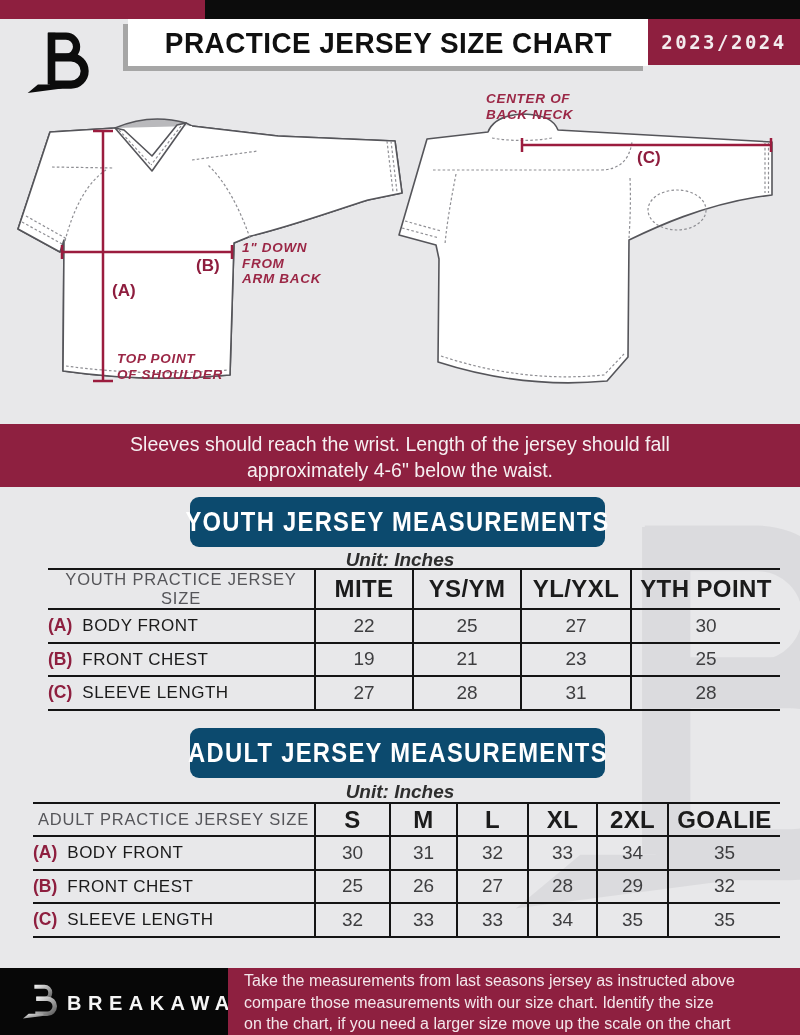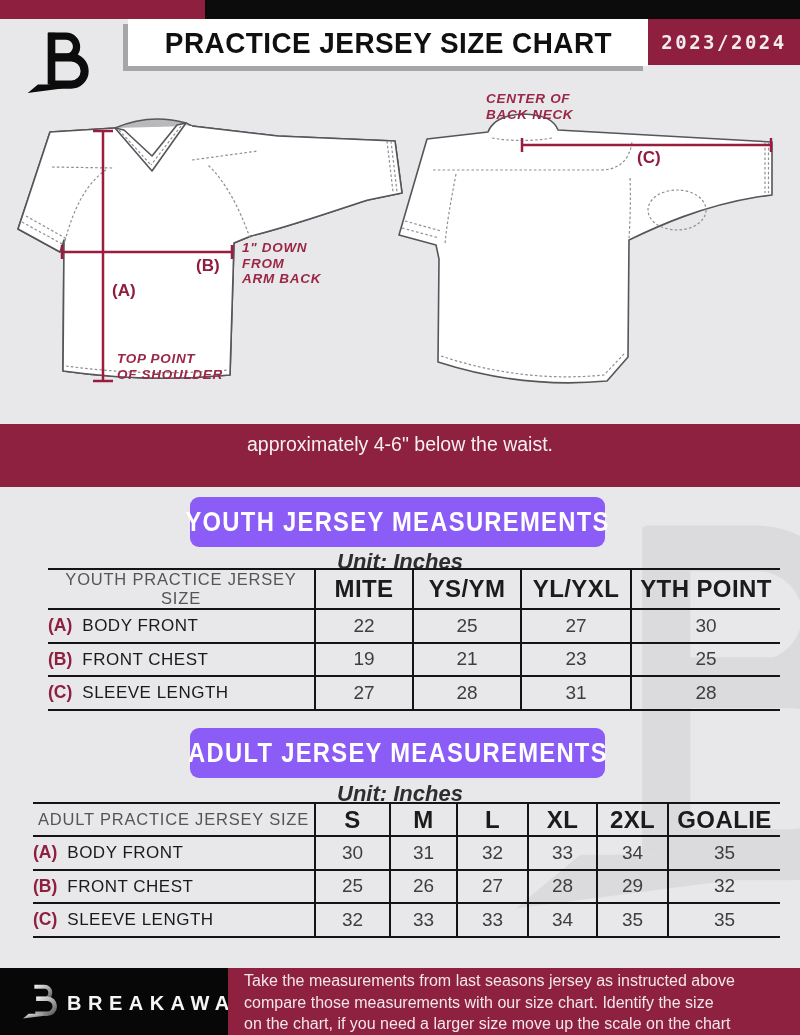--- a/index.html
+++ b/index.html
@@ -35,27 +35,27 @@
   .dnote { position:absolute; color:#9b2746; font-style:italic; font-weight:bold;
            font-size:13.5px; letter-spacing:.7px; line-height:15.5px; white-space:nowrap; }
   .dkey  { position:absolute; color:#8e1d3e; font-weight:800; font-size:17px; white-space:nowrap; }
 
   
   .banner { position:absolute; left:0; top:424px; width:800px; height:63px; background:#8e2040;
             color:#f6eff1; text-align:center; font-size:19.5px; line-height:26px;
             padding-top:7px; box-sizing:border-box; }
 
   
-  .sec-head { position:absolute; left:190px; width:415px; height:50px; background:#8b5cf6;
+  .sec-head { position:absolute; left:190px; width:415px; height:50px; background:#0c4a6e;
               border-radius:9px; display:flex; align-items:center; justify-content:center; }
   .sec-head span { color:#ffffff; font-size:28px; font-weight:800; letter-spacing:1.5px;
                    transform:scaleX(.85); white-space:nowrap; }
   .sec-head-youth { top:497px; }  .sec-head-adult { top:728px; }
   .unit { position:absolute; left:0; width:800px; text-align:center; font-style:italic;
-          font-weight:600; font-size:22px; color:#2e2e2e; }
+          font-weight:600; font-size:19px; color:#2e2e2e; }
   .unit-youth { top:549px; }  .unit-adult { top:781px; }
 
   
   .size-table { position:absolute; border-collapse:collapse; table-layout:fixed;
                 border-top:2.5px solid #141414; }
   .size-table.youth { left:48px; top:568px; width:732px; }
   .size-table.adult { left:33px; top:802px; width:747px; }
   .size-table tr { border-bottom:2.5px solid #141414; }
   .size-table th, .size-table td { padding:0; background:transparent; }
   .size-table th + th, .size-table td + td { border-left:2px solid #141414; }
@@ -161,20 +161,21 @@
     <div>FROM</div>
     <div>ARM BACK</div>
   </div>
   <div class="dkey" style="left:637px; top:148px;">(C)</div>
   <div class="dnote" style="left:486px; top:91px;">
     <div>CENTER OF</div>
     <div>BACK NECK</div>
   </div>
 
   <div class="banner">
+    <div>Sleeves should reach the wrist. Length of the jersey should fall</div>
     <div>approximately 4-6" below the waist.</div>
   </div>
 
   <div class="sec-head sec-head-youth">
     <span>YOUTH JERSEY MEASUREMENTS</span>
   </div>
   <div class="unit unit-youth">Unit: Inches</div>
 
   <table class="size-table youth">
     <colgroup>

